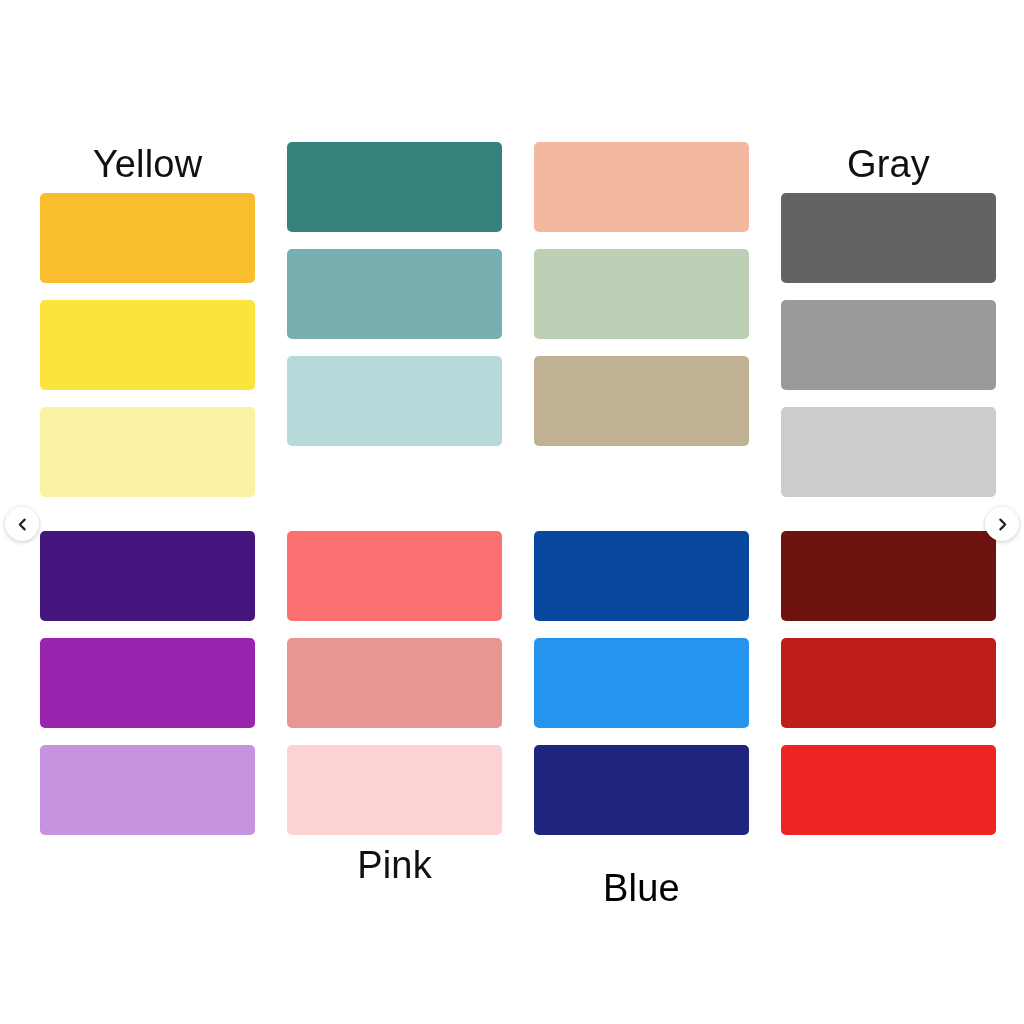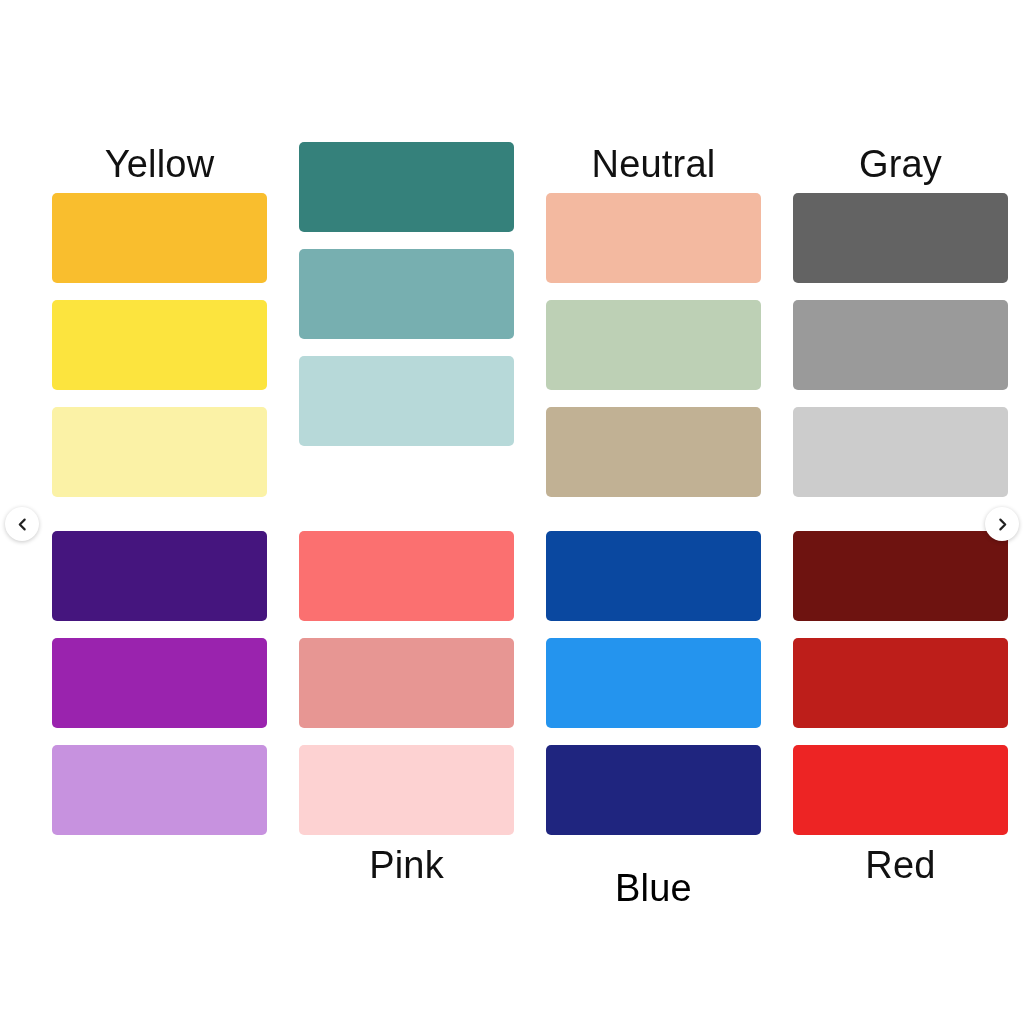--- a/index.html
+++ b/index.html
@@ -17,21 +17,21 @@
   #palette-viewer {
     position: relative;
     width: 1024px;
     height: 1024px;
     background: #ffffff;
   }
 
   
   .palette-grid {
     position: absolute;
-    left: 52px;
+    left: 40px;
     top: 142px;
     width: 956px;
     display: grid;
     grid-template-columns: repeat(4, 215px);
     column-gap: 32px;
   }
 
   .palette-half {
     display: contents;
   }
@@ -127,21 +127,20 @@
 
       <div class="color-column">
         <div class="swatch-stack">
           <div class="swatch" style="background-color: rgb(53, 129, 123);"></div>
           <div class="swatch" style="background-color: rgb(119, 175, 176);"></div>
           <div class="swatch" style="background-color: rgb(183, 217, 217);"></div>
         </div>
       </div>
 
       <div class="color-column">
-        <div class="column-label top-label" style="color: rgb(17, 17, 17);">Neutral</div>
         <div class="swatch-stack">
           <div class="swatch" style="background-color: rgb(243, 185, 160);"></div>
           <div class="swatch" style="background-color: rgb(189, 208, 181);"></div>
           <div class="swatch" style="background-color: rgb(193, 177, 148);"></div>
         </div>
       </div>
 
       <div class="color-column">
         <div class="column-label top-label" style="color: rgb(17, 17, 17);">Gray</div>
         <div class="swatch-stack">
@@ -182,21 +181,20 @@
         </div>
         <div class="column-label bottom-label" style="color: #000000; margin-top: 31px;">Blue</div>
       </div>
 
       <div class="color-column">
         <div class="swatch-stack">
           <div class="swatch" style="background-color: rgb(110, 19, 16);"></div>
           <div class="swatch" style="background-color: rgb(189, 30, 26);"></div>
           <div class="swatch" style="background-color: rgb(237, 36, 36);"></div>
         </div>
-        <div class="column-label bottom-label" style="color: rgb(17, 17, 17);">Red</div>
       </div>
 
     </div>
 
   </div>
 
   <button class="nav-arrow prev">
     <span>
       <svg viewBox="0 0 12 12" aria-hidden="true">
           <path d="M8 1.5 L3.5 6 L8 10.5"></path>

